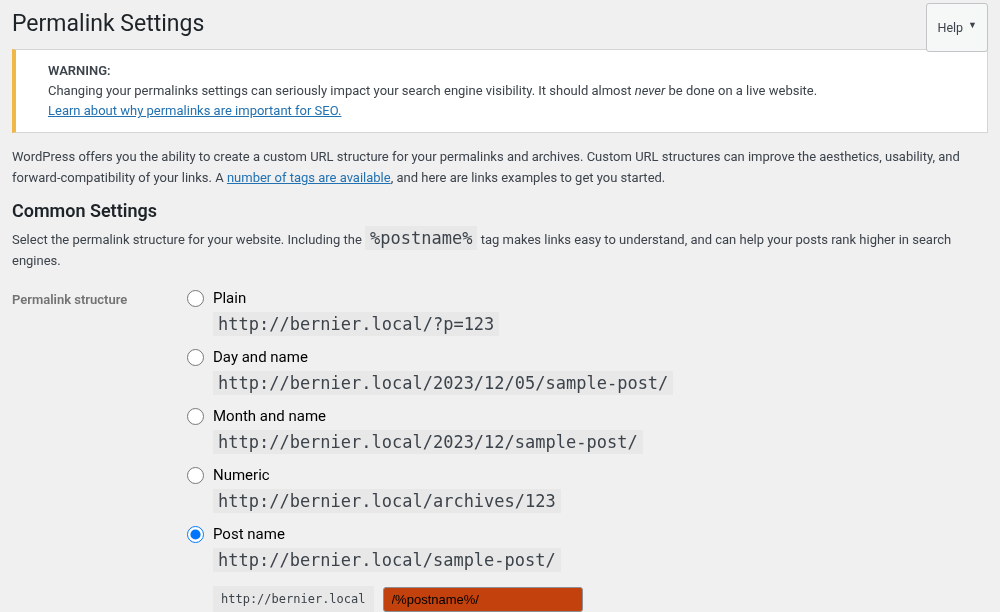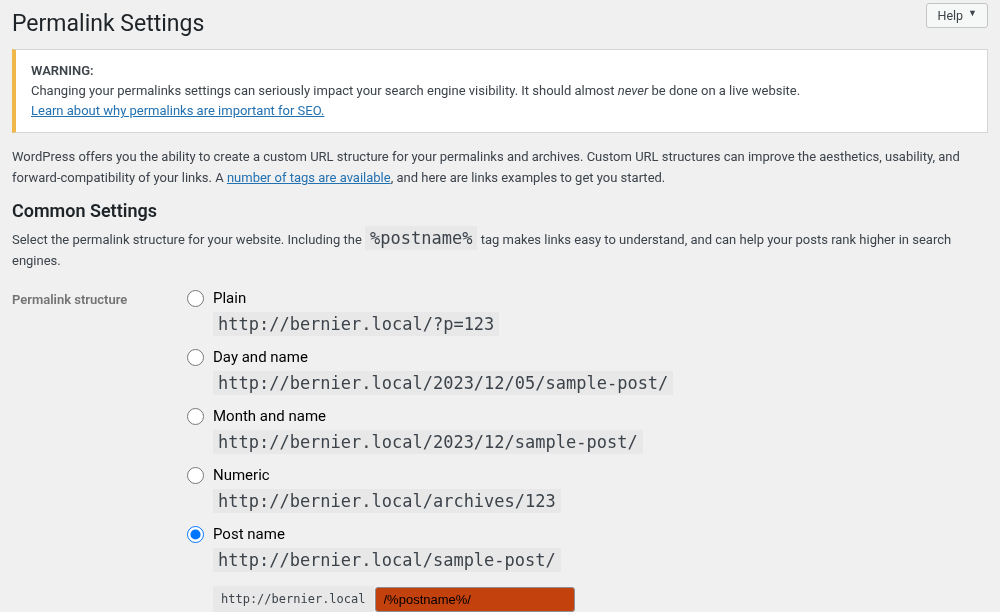--- a/index.html
+++ b/index.html
@@ -11,38 +11,38 @@
     font-size: 13px;
     color: #3c434a;
     overflow: hidden;
   }
   .page { padding: 0 12px; position: relative; }
   .help-btn {
     position: absolute; top: 3px; right: 12px;
     background: #f6f7f7;
     border: 1px solid #c3c4c7;
     border-radius: 3px;
-    padding: 4px 10px;
+    padding: 16px 10px;
     font-size: 12.5px;
     color: #3c434a;
     display: flex; align-items: flex-start; gap: 5px;
     cursor: pointer;
   }
   h1 {
     font-size: 23px;
     font-weight: 400;
     color: #1d2327;
     margin: 0;
     padding: 10px 0 12px 0;
   }
   .notice {
     background: #fff;
     border: 1px solid #d5d5d5;
     border-left: 4px solid #f0b849;
-    padding: 11px 15px;
+    padding: 11px 32px;
     margin: 0 0 14px 0;
     line-height: 1.55;
   }
   .notice strong { font-weight: 600; }
   .notice a { color: #2271b1; text-decoration: underline; }
   .notice em { font-style: italic; }
   .intro { line-height: 1.55; margin: 0 0 5px 0; }
   .intro a { color: #2271b1; text-decoration: underline; }
   h2 {
     font-size: 18px;
@@ -64,21 +64,21 @@
   .options-col { flex: 1; }
   .radio-row { margin-bottom: 10px; }
   .radio-line { display: flex; align-items: center; gap: 9px; }
   .radio-line label { font-size: 15px; color:#000000; font-weight: 400; }
   input[type=radio] {
     width: 17px; height: 17px; margin: 0;
   }
   .example {
     margin: 7px 0 14px 26px;
   }
-  .custom-line { display:flex; align-items:center; gap:1px; margin: 16px 0 10px 26px;}
+  .custom-line { display:flex; align-items:center; gap:9px; margin: 16px 0 10px 26px;}
   .prefix-box {
     background: #e8e8e8;
     font-family: Menlo, Consolas, monaco, monospace;
     font-size: 12px;
     padding: 6px 8px;
     color:#3c434a;
   }
   input[type=text].custom-input {
     width: 200px;
     padding: 4px 8px;

